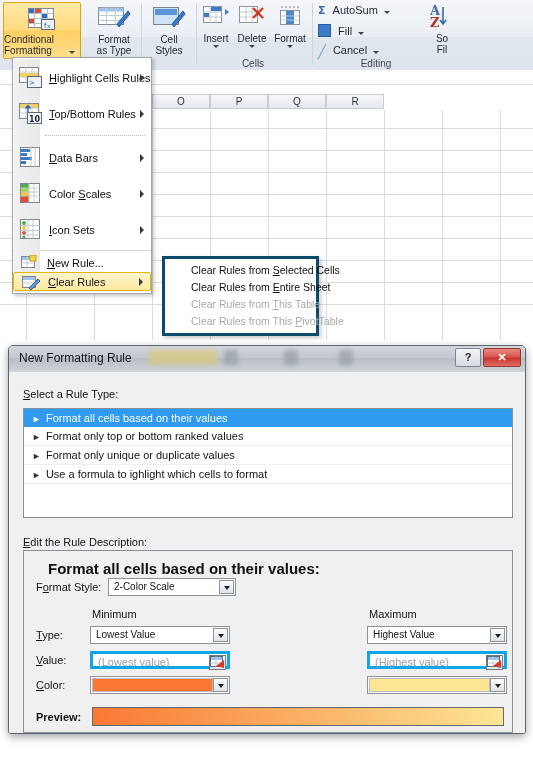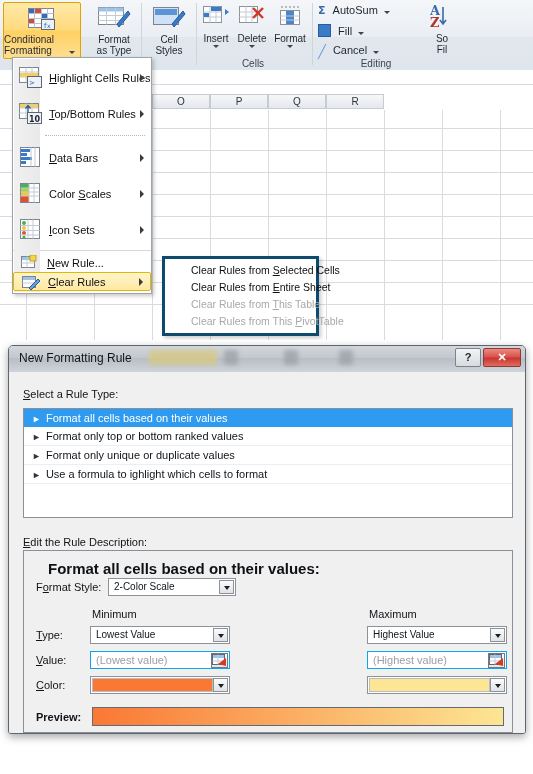--- a/index.html
+++ b/index.html
@@ -87,21 +87,21 @@
     background:#ffffff;border:1px solid #8a9099;box-sizing:border-box;overflow:hidden;}
   .rrow{height:18px;line-height:18px;padding-left:8px;font-size:11px;color:#10151b;
     border-bottom:1px solid #eceef0;white-space:nowrap;}
   .rrow .tri{display:inline-block;margin-right:5px;font-size:9px;color:#30363d;}
   .rrow.active{background:#2e9bf0;color:#ffffff;border-bottom:none;}
   .rrow.active .tri{color:#ffffff;}
 
   #desc-box{position:absolute;left:14px;top:178px;width:490px;height:183px;
     background:#f0f0f0;border:1px solid #8a9099;box-sizing:border-box;}
 
-  .fld{position:absolute;box-sizing:border-box;background:#ffffff;border:1px solid #0ea5e9;height:18px;}
+  .fld{position:absolute;box-sizing:border-box;background:#ffffff;border:3px solid #0ea5e9;height:18px;}
   .combo{position:absolute;box-sizing:border-box;height:18px;background:#ffffff;border:1px solid #8c9298;}
   .combo .cval{position:absolute;left:5px;top:2px;font-size:10px;color:#10151b;white-space:nowrap;}
   .combo .cbtn{position:absolute;right:1px;top:1px;width:15px;height:14px;
     background:linear-gradient(to bottom,#fafbfc,#dfe3e7);border:1px solid #8c9298;box-sizing:border-box;}
   .combo .cbtn:after{content:"";position:absolute;left:4px;top:5px;width:0;height:0;
     border-left:3.5px solid transparent;border-right:3.5px solid transparent;border-top:4px solid #1b1f24;}
   .phtxt{position:absolute;left:5px;top:2px;font-size:11px;color:#9aa0a6;}
   .rangebtn{position:absolute;width:17px;height:15px;
     background:linear-gradient(to bottom,#fcfdfe,#e2e6ea);border:1px solid #72787f;box-sizing:border-box;}
 

